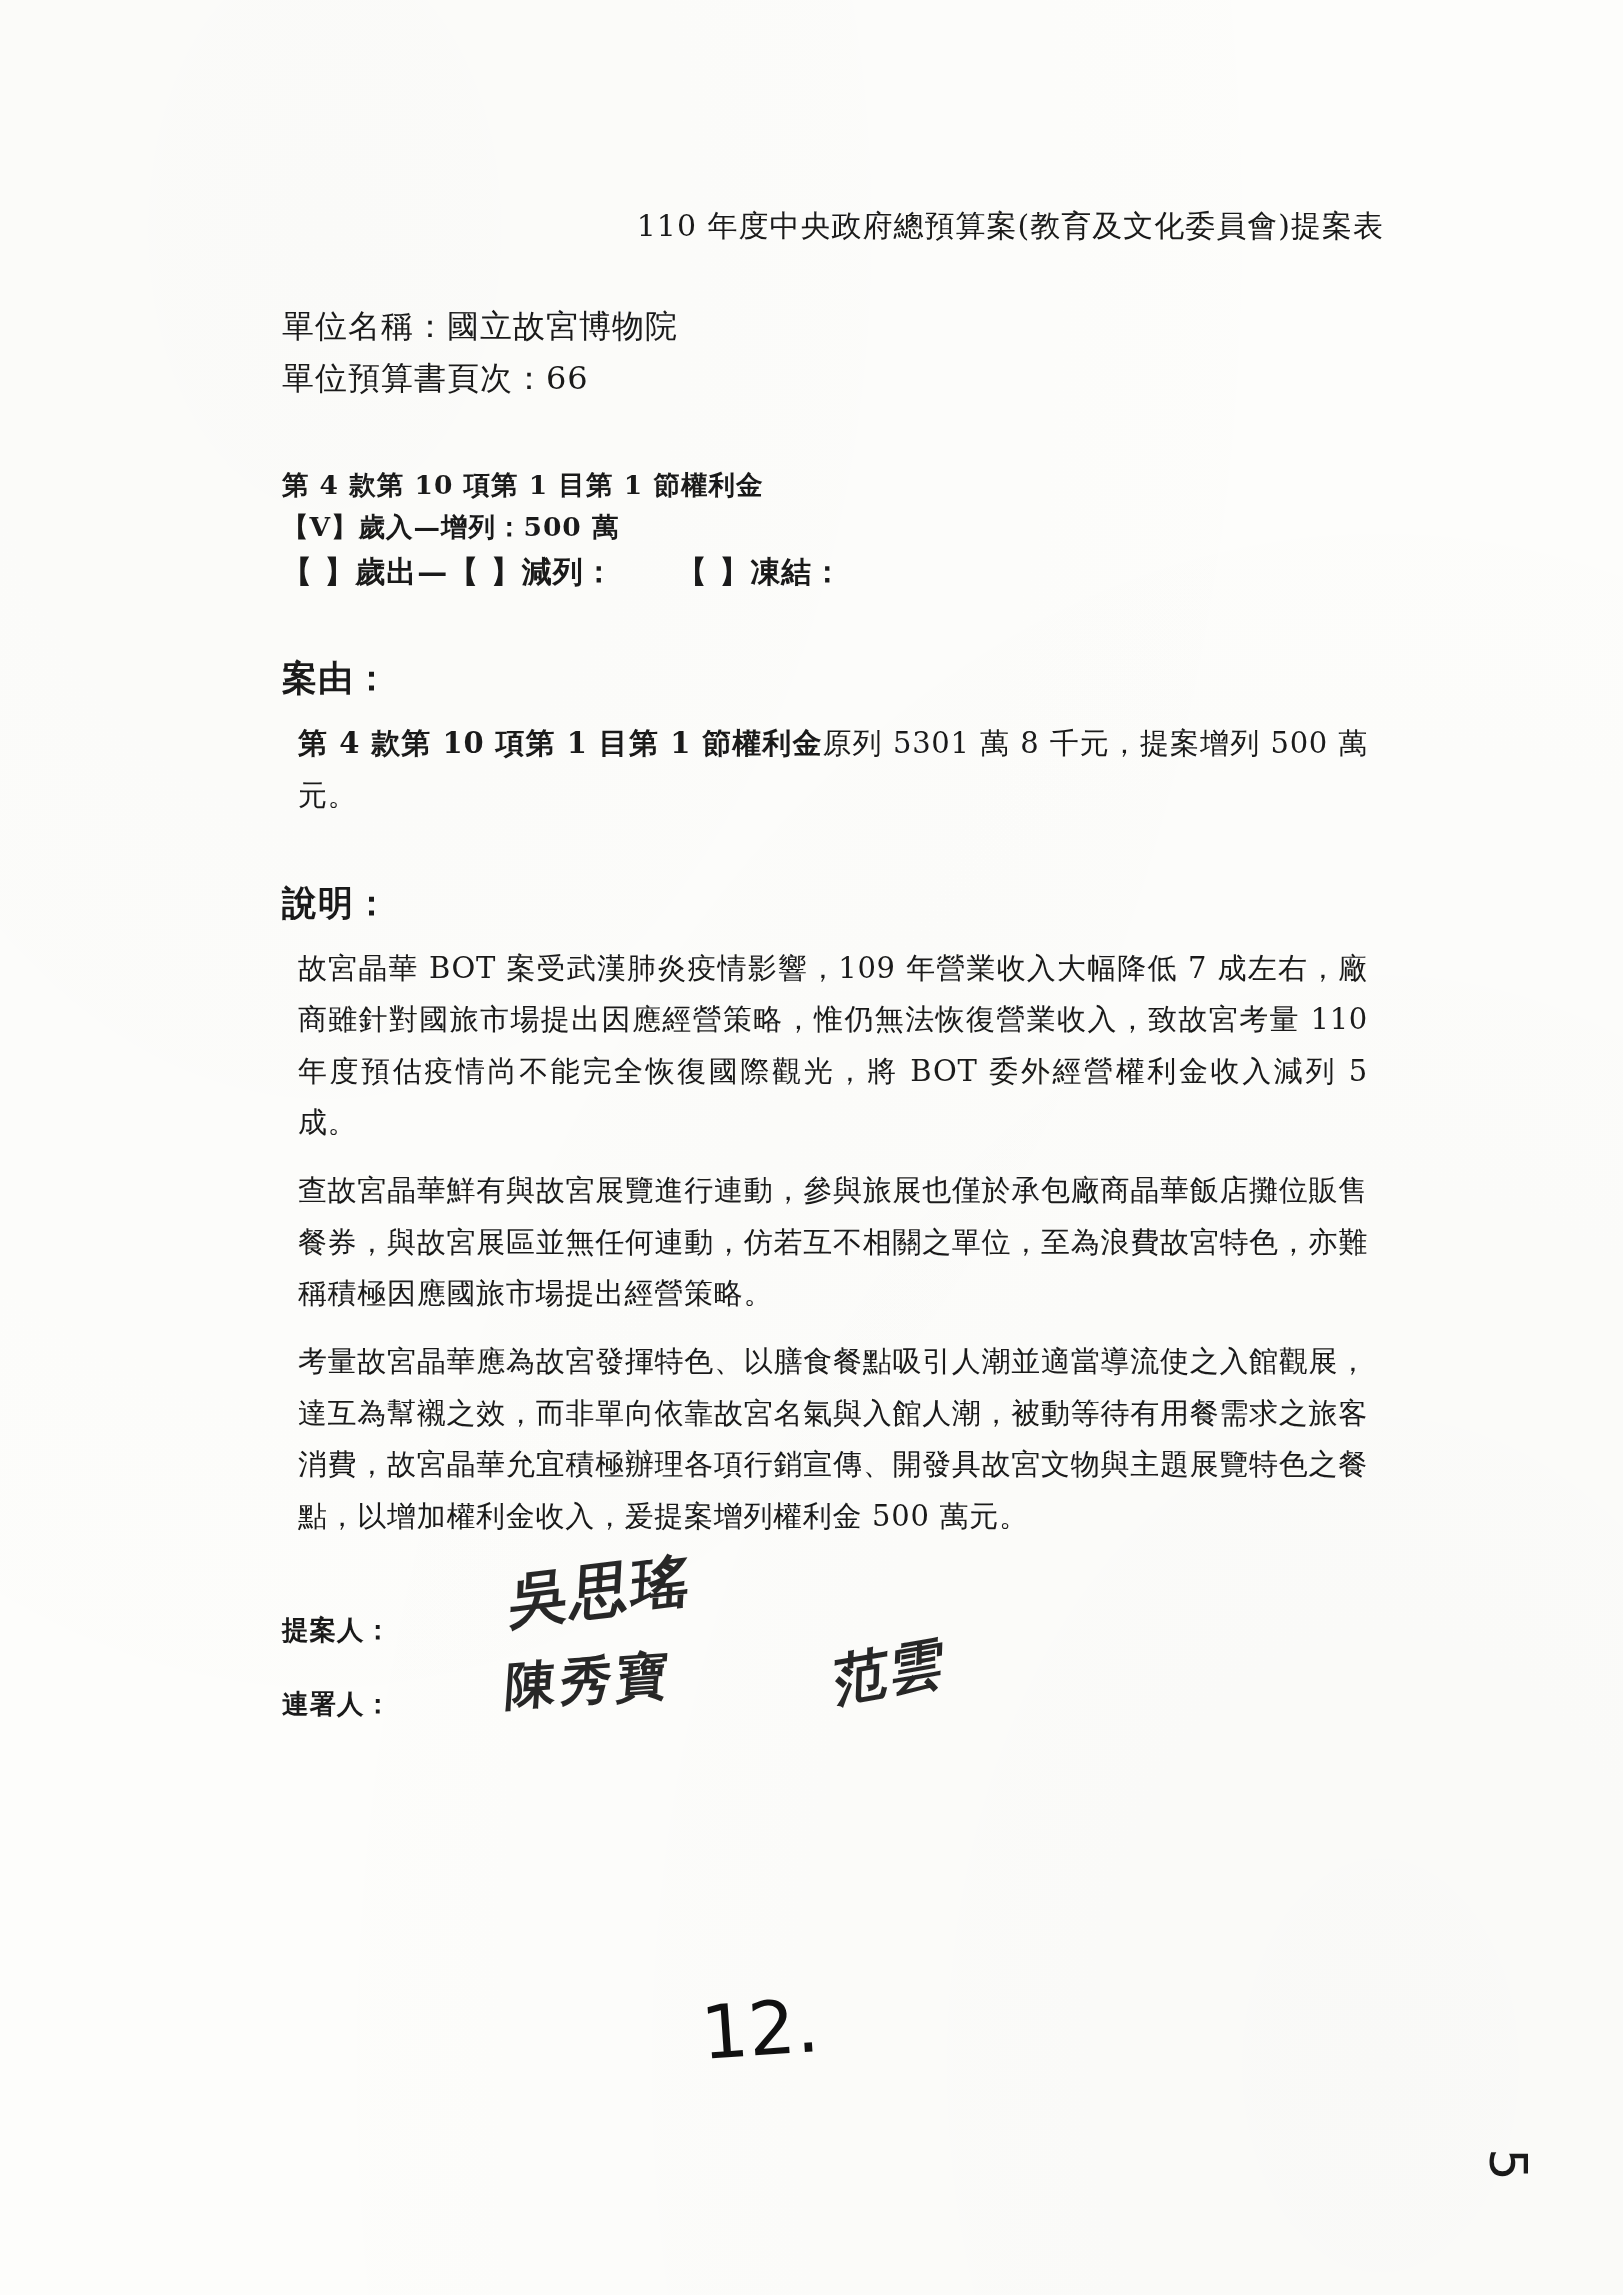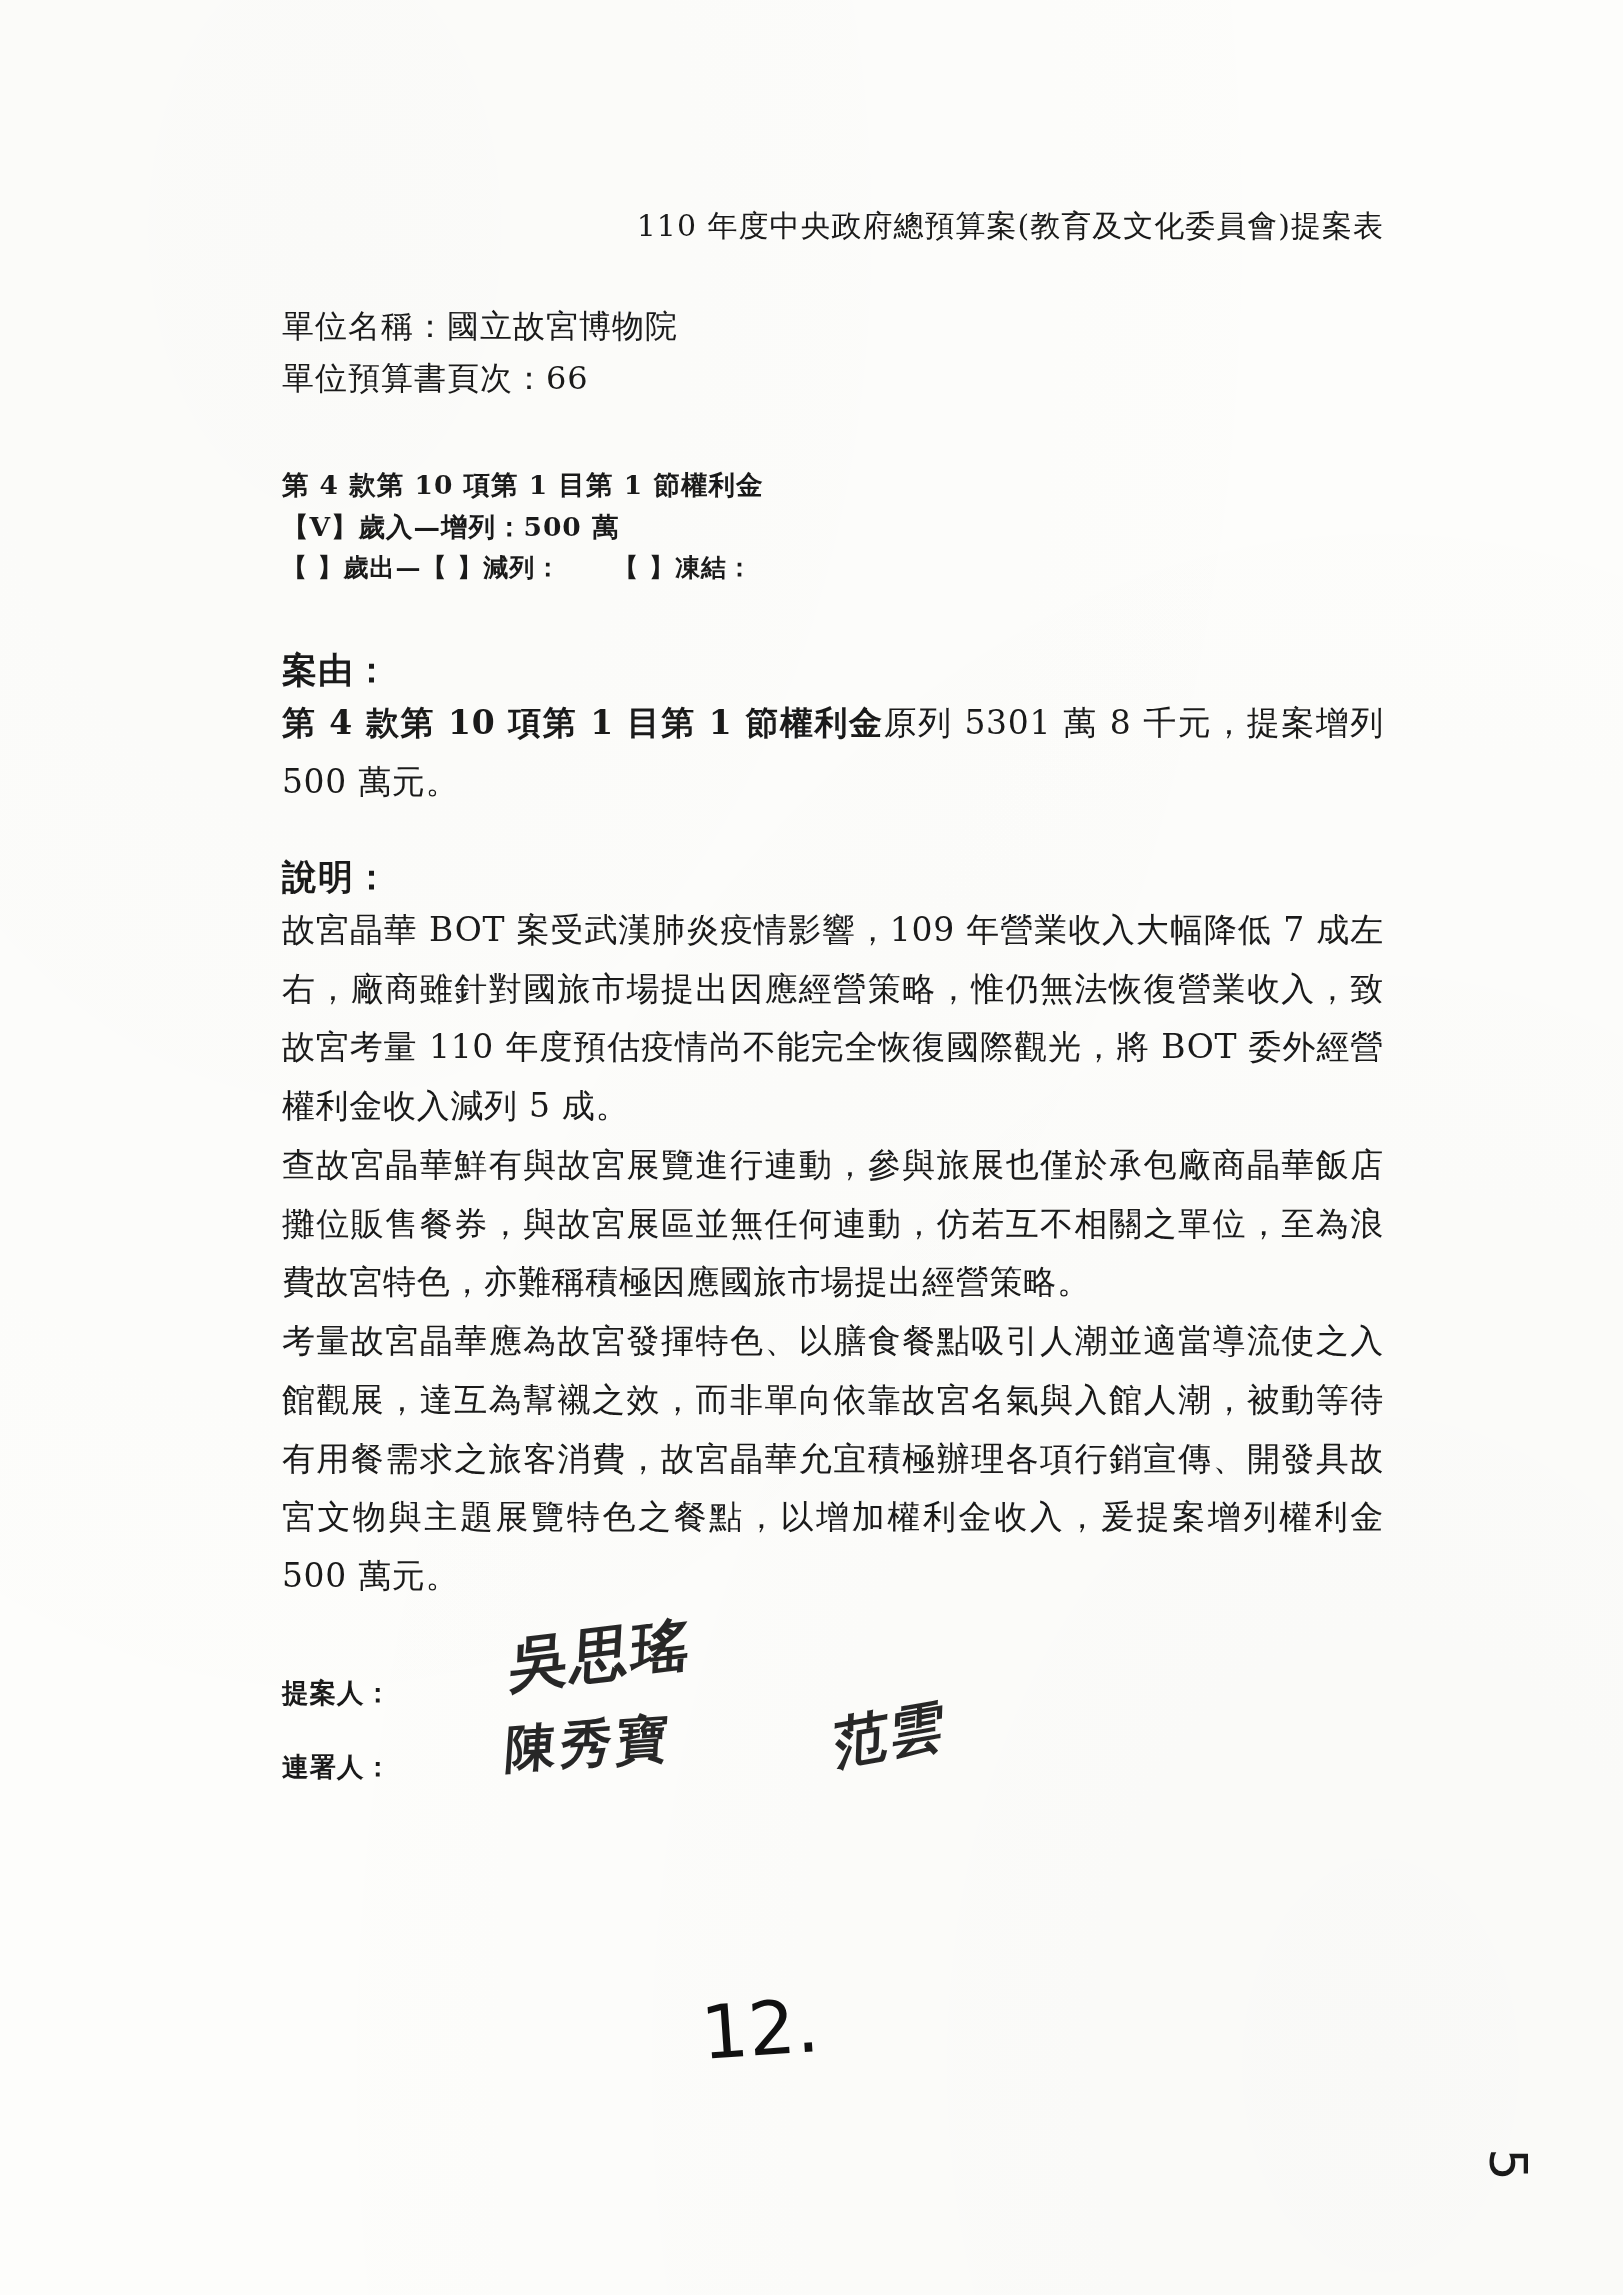--- a/index.html
+++ b/index.html
@@ -63,32 +63,32 @@
     padding-left: 6.9px;
   }
   .section-head {
     font-size: 35px;
     font-weight: bold;
     letter-spacing: 1px;
     margin: 0;
     padding-left: 6.9px;
   }
   .body-para {
-    font-size: 33px;
+    font-size: 29px;
     letter-spacing: 0.7px;
     line-height: 1.78;
-    margin: 0;
+    margin: 16px;
     padding-left: 6.9px;
     text-align: justify;
   }
   .body-para .emph {
     font-weight: bold;
   }
   .checkbox-row {
-    font-size: 25px;
+    font-size: 30px;
     font-weight: bold;
     letter-spacing: 1px;
     line-height: 1.6;
     margin: 0;
     padding-left: 6.9px;
   }
   .sig-block {
     margin-top: 44px;
     position: relative;
   }

